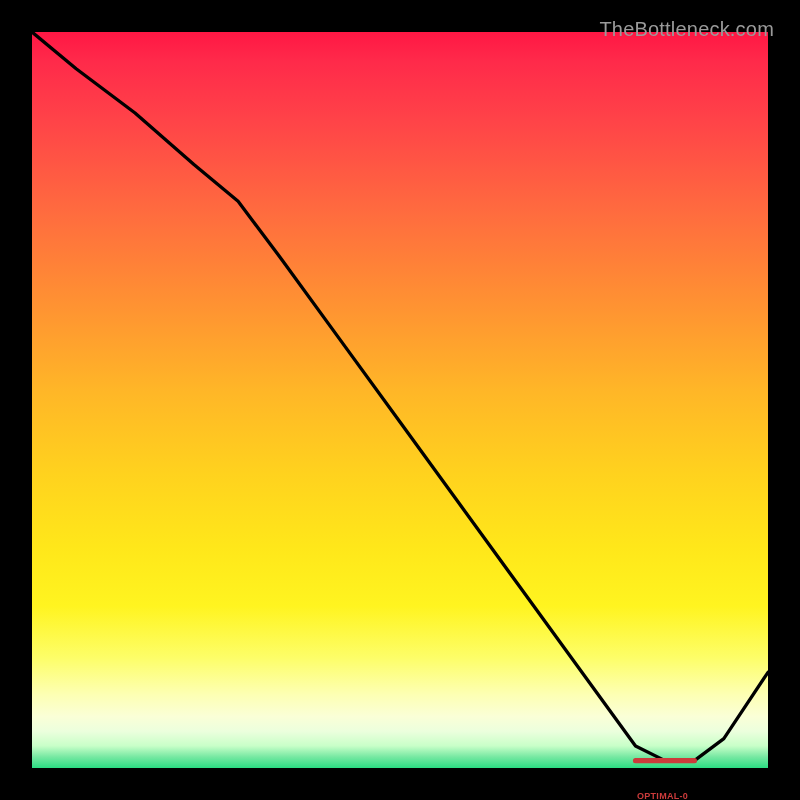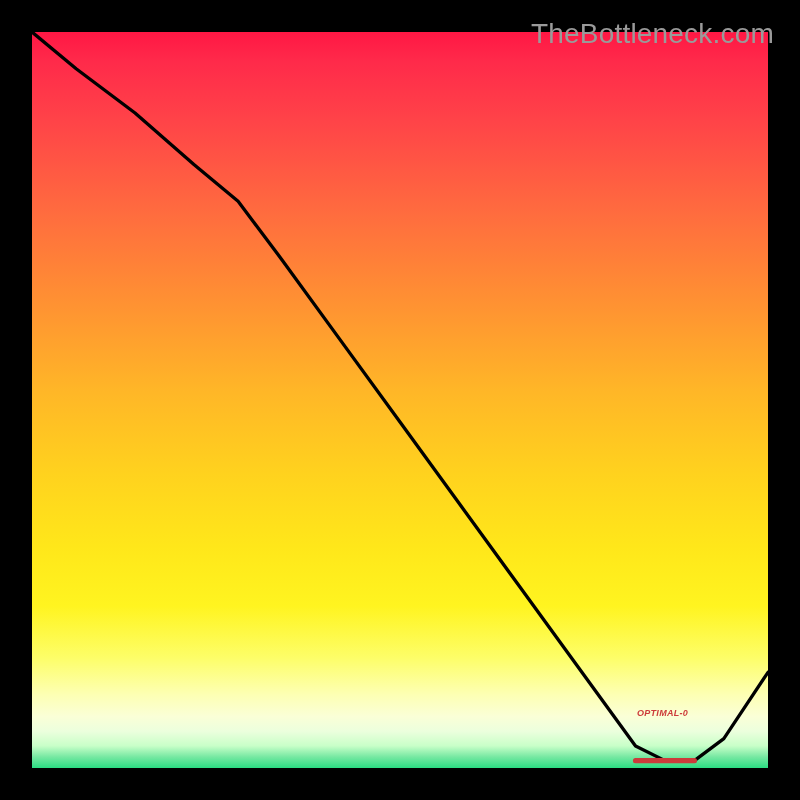--- a/index.html
+++ b/index.html
@@ -50,21 +50,21 @@
     left: 0;
     top: 0;
     width: 736px;
     height: 736px;
   }
   .watermark {
     position: absolute;
     top: -14px;
     right: -6px;
     color: #9a9a9a;
-    font-size: 28px;
+    font-size: 20px;
     font-weight: 500;
     letter-spacing: 0.2px;
     user-select: none;
     white-space: nowrap;
   }
   .tiny-label {
     position: absolute;
     color: #cc3b3b;
     font-size: 9px;
     font-weight: 700;
@@ -78,15 +78,15 @@
 <div class="frame">
   <div class="plot">
 
     <span class="watermark">TheBottleneck.com</span>
 
     <svg class="line-svg" viewBox="0 0 100 100" preserveAspectRatio="none">
       <polyline id="curve" fill="none" stroke="#000" stroke-width="0.45" stroke-linejoin="round" stroke-linecap="round" points="0.00,0.00 6.00,5.00 14.00,11.00 22.00,18.00 28.00,23.00 34.00,31.00 42.00,42.00 50.00,53.00 58.00,64.00 66.00,75.00 74.00,86.00 82.00,97.00 86.00,99.00 90.00,99.00 94.00,96.00 100.00,87.00"></polyline>
       <line id="optimal-seg" stroke="#cc3b3b" stroke-width="0.7" stroke-linecap="round" x1="82" x2="90" y1="99" y2="99"></line>
     </svg>
 
-    <span class="tiny-label" id="tiny-label" style="left: 604.96px; top: 676px; font-style: italic;">OPTIMAL-0</span>
+    <span class="tiny-label" id="tiny-label" style="left: 604.96px; top: 759px;">OPTIMAL-0</span>
   </div>
 </div>
 
 </body></html>

